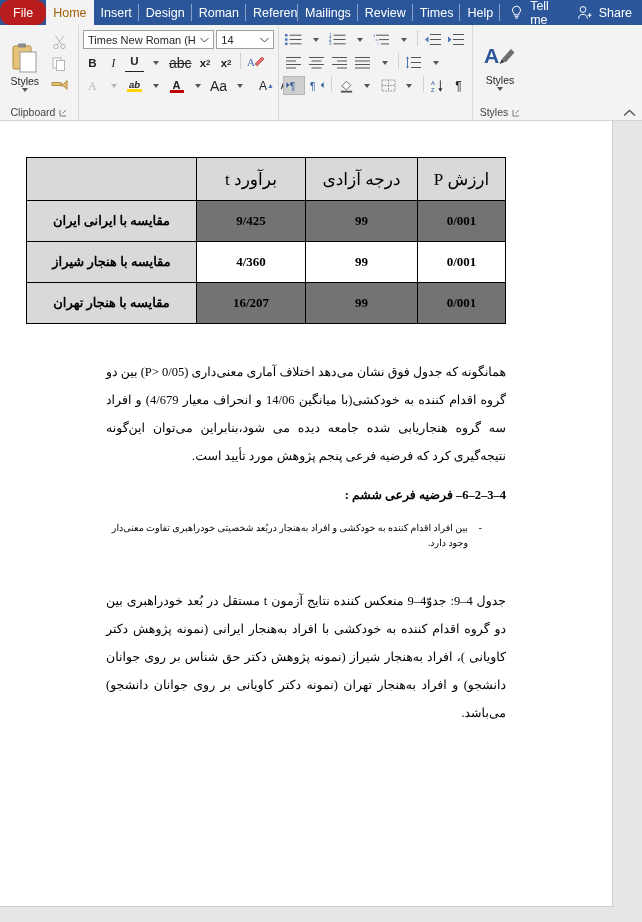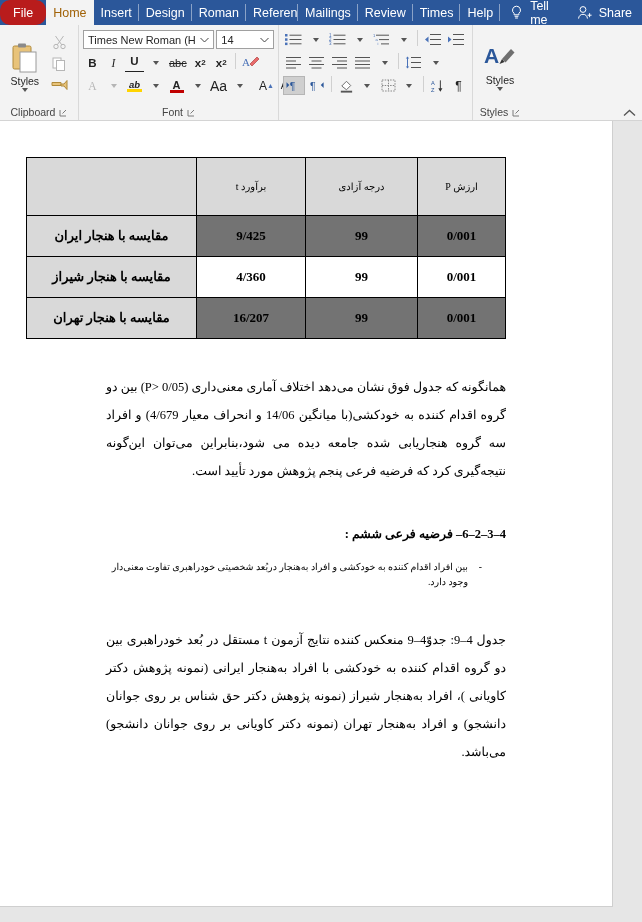--- a/index.html
+++ b/index.html
@@ -153,40 +153,40 @@
     text-align: center;
     vertical-align: middle;
     font-size: 13px;
     font-weight: bold;
     padding: 2px 4px;
   }
   .c-desc { width: 170px; font-weight: normal; font-size: 11.5px; }
   .c-t    { width: 109px; }
   .c-df   { width: 112px; }
   .c-p    { width: 88px; }
-  tr.hdr td { background: #d9d9d9; font-weight: normal; font-size: 10px; height: 58px; }
+  tr.hdr td { background: #d9d9d9; font-weight: normal; font-size: 17px; height: 43px; }
   tr.hdr td.c-p { font-weight: normal; }
   tr.shade td { background: #737373; }
   tr.shade td.c-desc { background: #d9d9d9; }
   tr.plain td { background: #fff; }
   tr.plain td.c-desc { background: #d9d9d9; }
 
   .para {
     font-size: 12.5px;
     line-height: 2.25;
     text-align: justify;
     text-align-last: right;
     margin-top: 34px;
   }
   .para.tight { margin-top: 36px; }
   .heading {
     font-size: 12.5px;
     font-weight: bold;
     text-align: right;
-    margin-top: 40px;
+    margin-top: 16px;
   }
   .bullet {
     font-size: 9.5px;
     margin-top: 18px;
     display: flex;
     gap: 6px;
     padding-right: 24px;
     line-height: 1.6;
   }
   .bullet .dash { width: 8px; flex: none; }
@@ -320,21 +320,21 @@
           </span>
         </div>
       </div>
       <div class="row">
         <span class="btn" style="font-weight:bold">B</span>
         <span class="btn" style="font-style:italic;font-family:'Liberation Serif',serif">I</span>
         <span class="btn uline" style="font-weight:bold">U</span>
         <span class="btn">
             <span class="caret"></span>
           </span>
-        <span class="btn" style="text-decoration:line-through;font-size:11px">abc</span>
+        <span class="btn" style="text-decoration:line-through;font-size:14px">abc</span>
         <span class="btn" style="font-weight:bold">
             <span>x</span>
             <sub style="font-size:8px">2</sub>
           </span>
         <span class="btn" style="font-weight:bold">
             <span>x</span>
             <sup style="font-size:8px">2</sup>
           </span>
         <span class="sep"></span>
         <span class="btn ico">
@@ -370,29 +370,20 @@
         <span class="sep"></span>
         <span class="btn">
             <span style="font-size:12px">A</span>
             <sup style="font-size:7px;color:#4a72b8">▲</sup>
           </span>
         <span class="btn">
             <span style="font-size:10px">A</span>
             <sup style="font-size:7px;color:#4a72b8">▼</sup>
           </span>
       </div>
-    </div>
-    <div class="group-label">
-      <span>Font</span>
-      <span class="dlg ico">
-        <svg width="8" height="8" viewBox="0 0 8 8">
-            <path d="M1 1v6h6" fill="none" stroke="#7a7a7a"></path>
-            <path d="M7 1 3.5 4.5" stroke="#7a7a7a"></path>
-          </svg>
-      </span>
     </div>
   </div>
 
   <div class="group g-para">
     <div class="group-body">
       <div class="row">
         <span class="btn ico">
           <svg width="17" height="13" viewBox="0 0 17 13">
               <rect x="0" y="1" width="2.5" height="2.5" fill="#4a72b8"></rect>
               <rect x="0" y="5.3" width="2.5" height="2.5" fill="#4a72b8"></rect>
@@ -568,21 +559,21 @@
           <tr class="hdr">
             <td class="c-p">ارزش P</td>
             <td class="c-df">درجه آزادی</td>
             <td class="c-t">برآورد t</td>
             <td class="c-desc"></td>
           </tr>
           <tr class="shade">
             <td class="c-p">0/001</td>
             <td class="c-df">99</td>
             <td class="c-t">9/425</td>
-            <td class="c-desc">مقایسه با هنجار ایران</td>
+            <td class="c-desc">مقایسه با ایرانی ایران</td>
           </tr>
           <tr class="plain">
             <td class="c-p">0/001</td>
             <td class="c-df">99</td>
             <td class="c-t">4/360</td>
             <td class="c-desc">مقایسه با هنجار شیراز</td>
           </tr>
           <tr class="shade">
             <td class="c-p">0/001</td>
             <td class="c-df">99</td>

